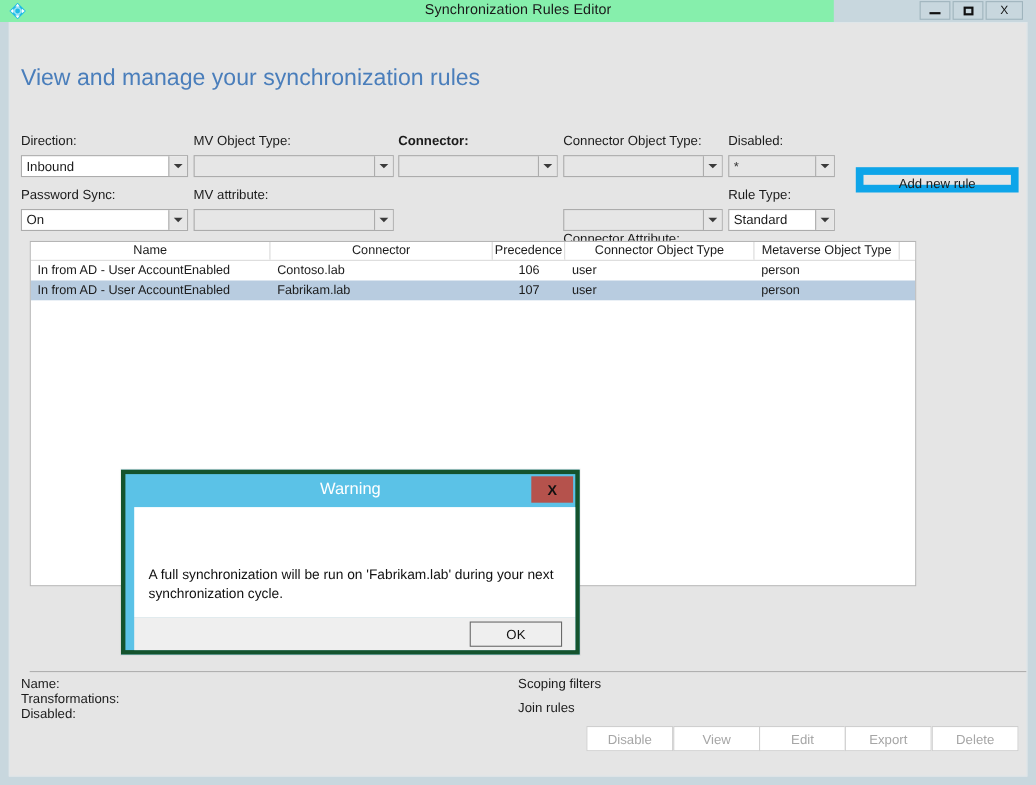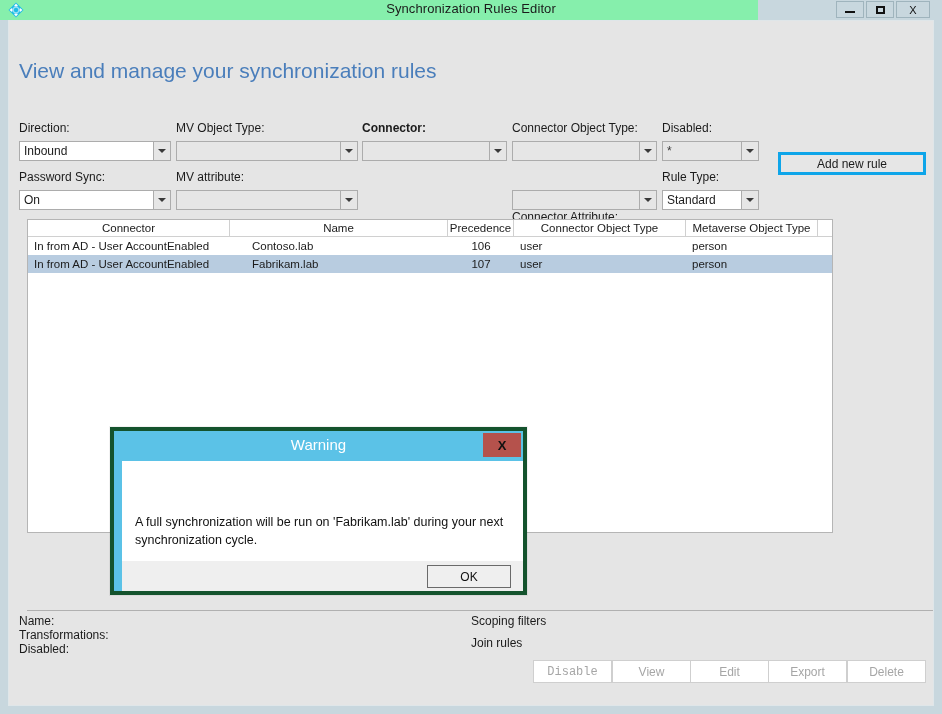--- a/index.html
+++ b/index.html
@@ -122,21 +122,21 @@
     border-right: 4px solid transparent;
     border-top: 4px solid #3a3a3a;
   }
 
   
   #add-new-rule {
     position: absolute;
     left: 769px; top: 131px;
     width: 148px; height: 23px;
     background: #e6e6e6;
-    border: 3px solid #0ea5e9;
+    border: 7px solid #0ea5e9;
     font-size: 12px;
     color: #1b1b1b;
     font-family: "Liberation Sans", sans-serif;
     cursor: default;
   }
 
   
   #grid {
     position: absolute;
     left: 18px; top: 198px;
@@ -210,21 +210,21 @@
     position: absolute;
     top: 639px;
     width: 79px; height: 23px;
     background: #ffffff;
     border: 1px solid #cfcfcf;
     font-size: 12px;
     color: #a6a6a6;
     font-family: "Liberation Sans", sans-serif;
     cursor: default;
   }
-  #act-disable { left: 524px; font-family: Liberation Mono, monospace; }
+  #act-disable { left: 524px; }
   #act-view    { left: 603px; }
   #act-edit    { left: 681px; }
   #act-export  { left: 759px; }
   #act-delete  { left: 838px; }
 
   
   #dlg {
     position: absolute;
     left: 110px; top: 427px;
     width: 417px; height: 168px;
@@ -392,22 +392,22 @@
     <div class="f-label" style="left:653px; top:149px;">Rule Type:</div>
     <div class="combo" style="left:653px; top:169px; width:97px;">
       <span class="cval">Standard</span>
       <span class="carrow">
           <i></i>
         </span>
     </div>
 
     <div id="grid">
       <div id="grid-head">
+        <div class="th col-name">Name</div>
         <div class="th col-conn">Connector</div>
-        <div class="th col-name">Name</div>
         <div class="th col-prec">Precedence</div>
         <div class="th col-cot">Connector Object Type</div>
         <div class="th col-mot">Metaverse Object Type</div>
         <div class="th col-pad"></div>
       </div>
 
       <div class="gr">
         <div class="td col-name">In from AD - User AccountEnabled</div>
         <div class="td col-conn">Contoso.lab</div>
         <div class="td col-prec c-center">106</div>

